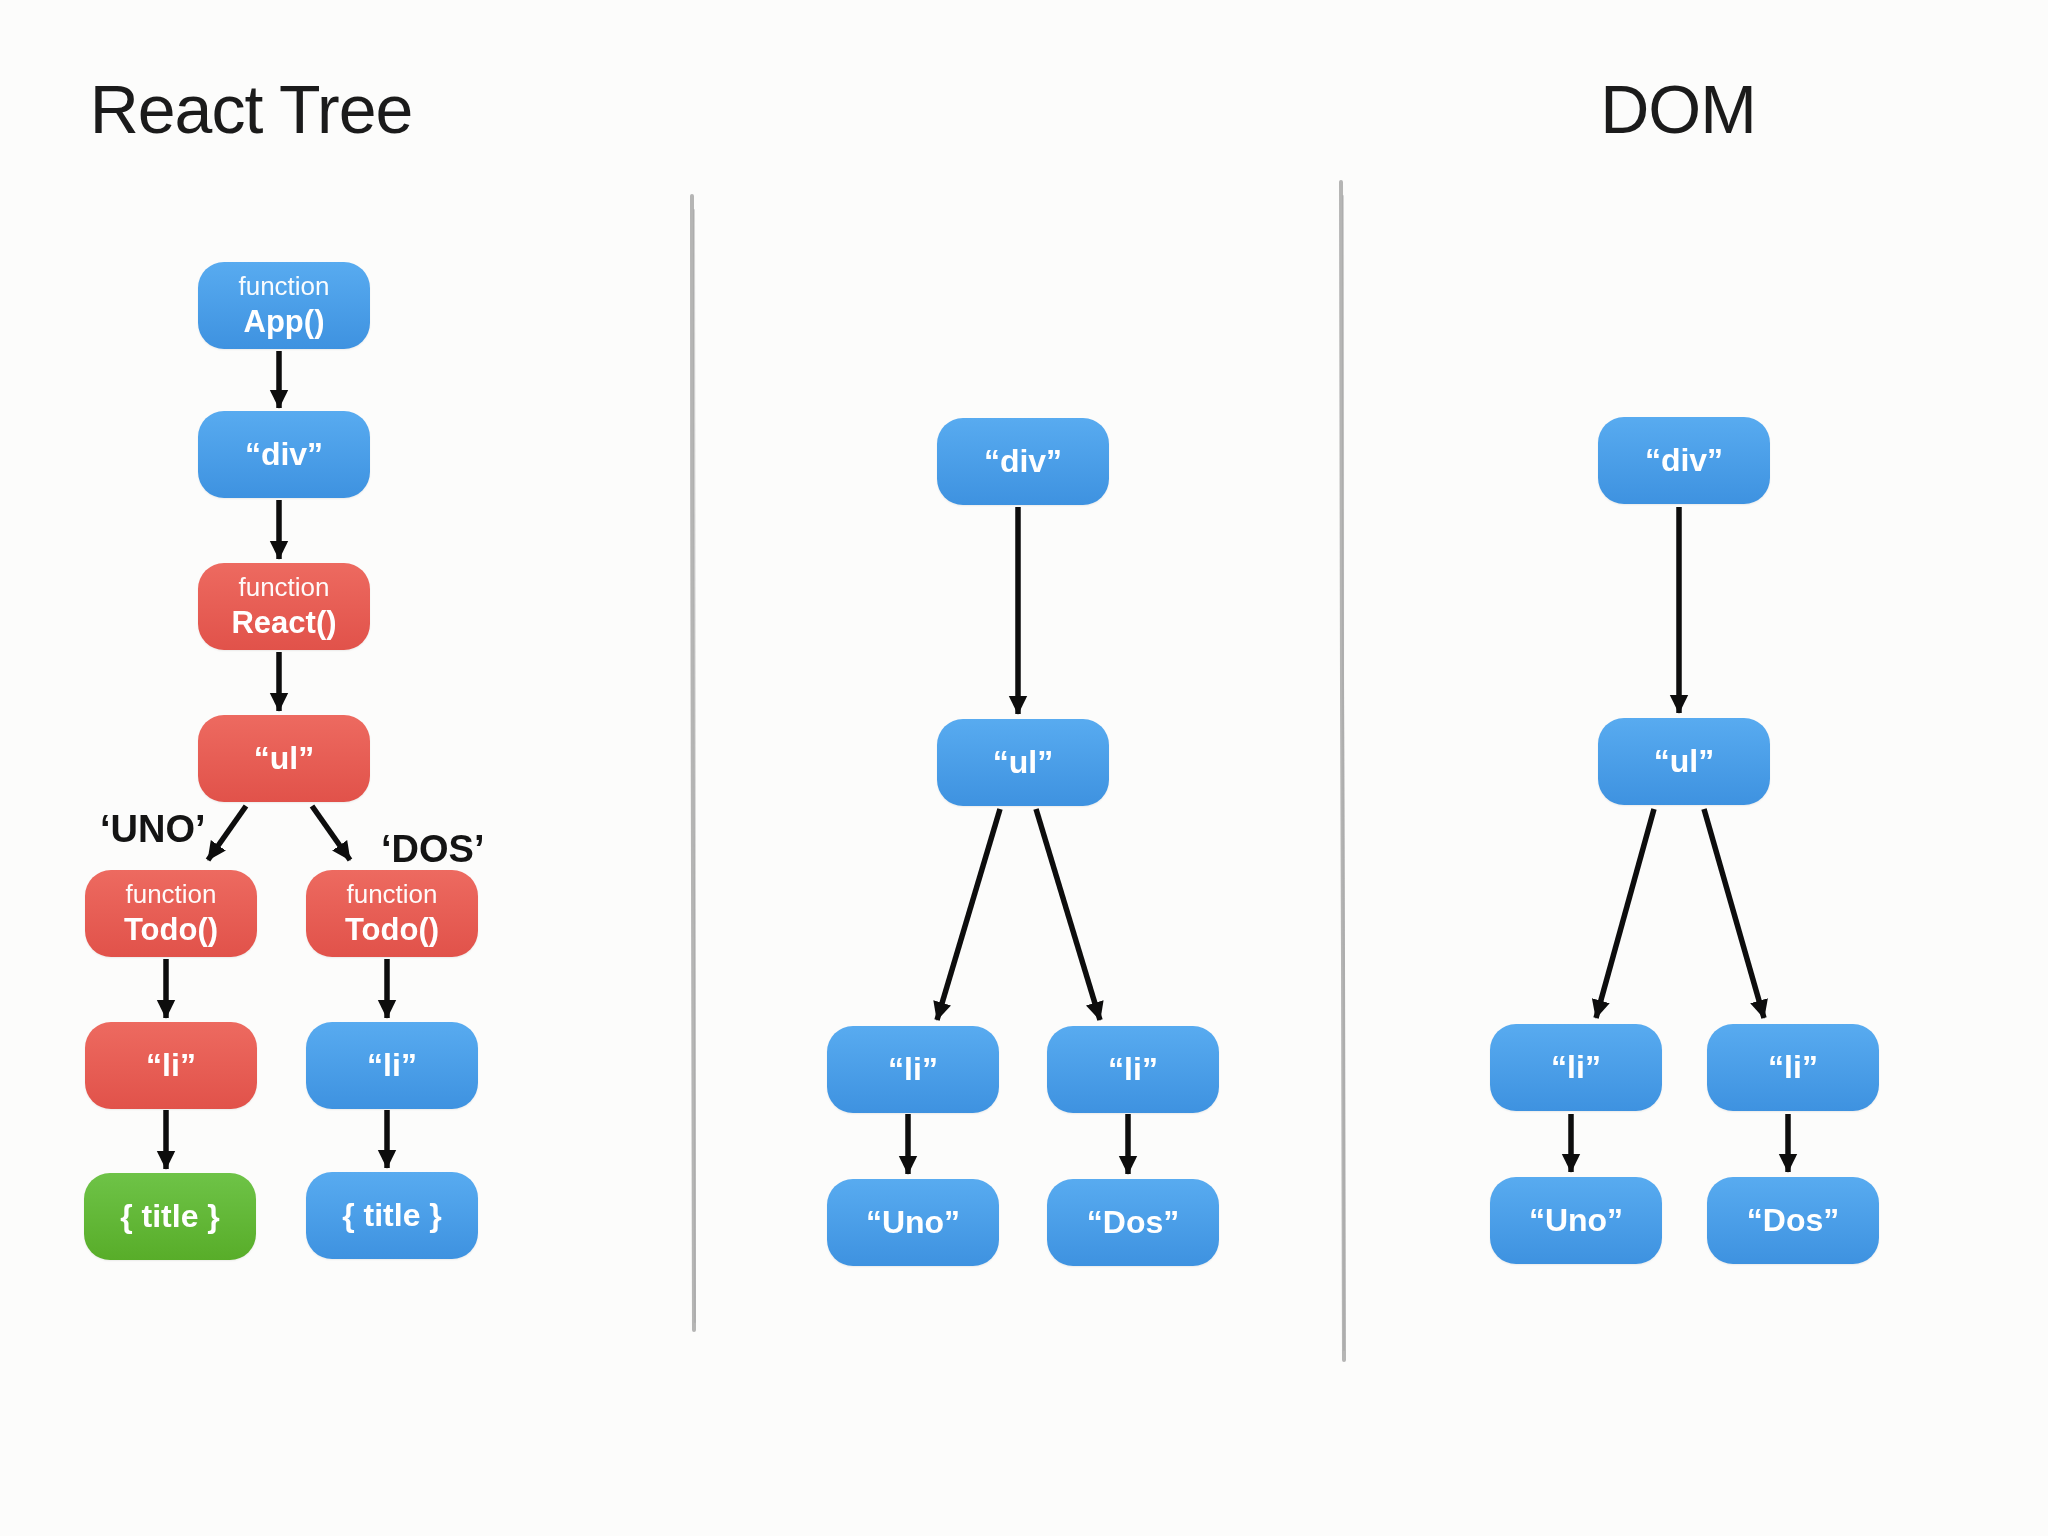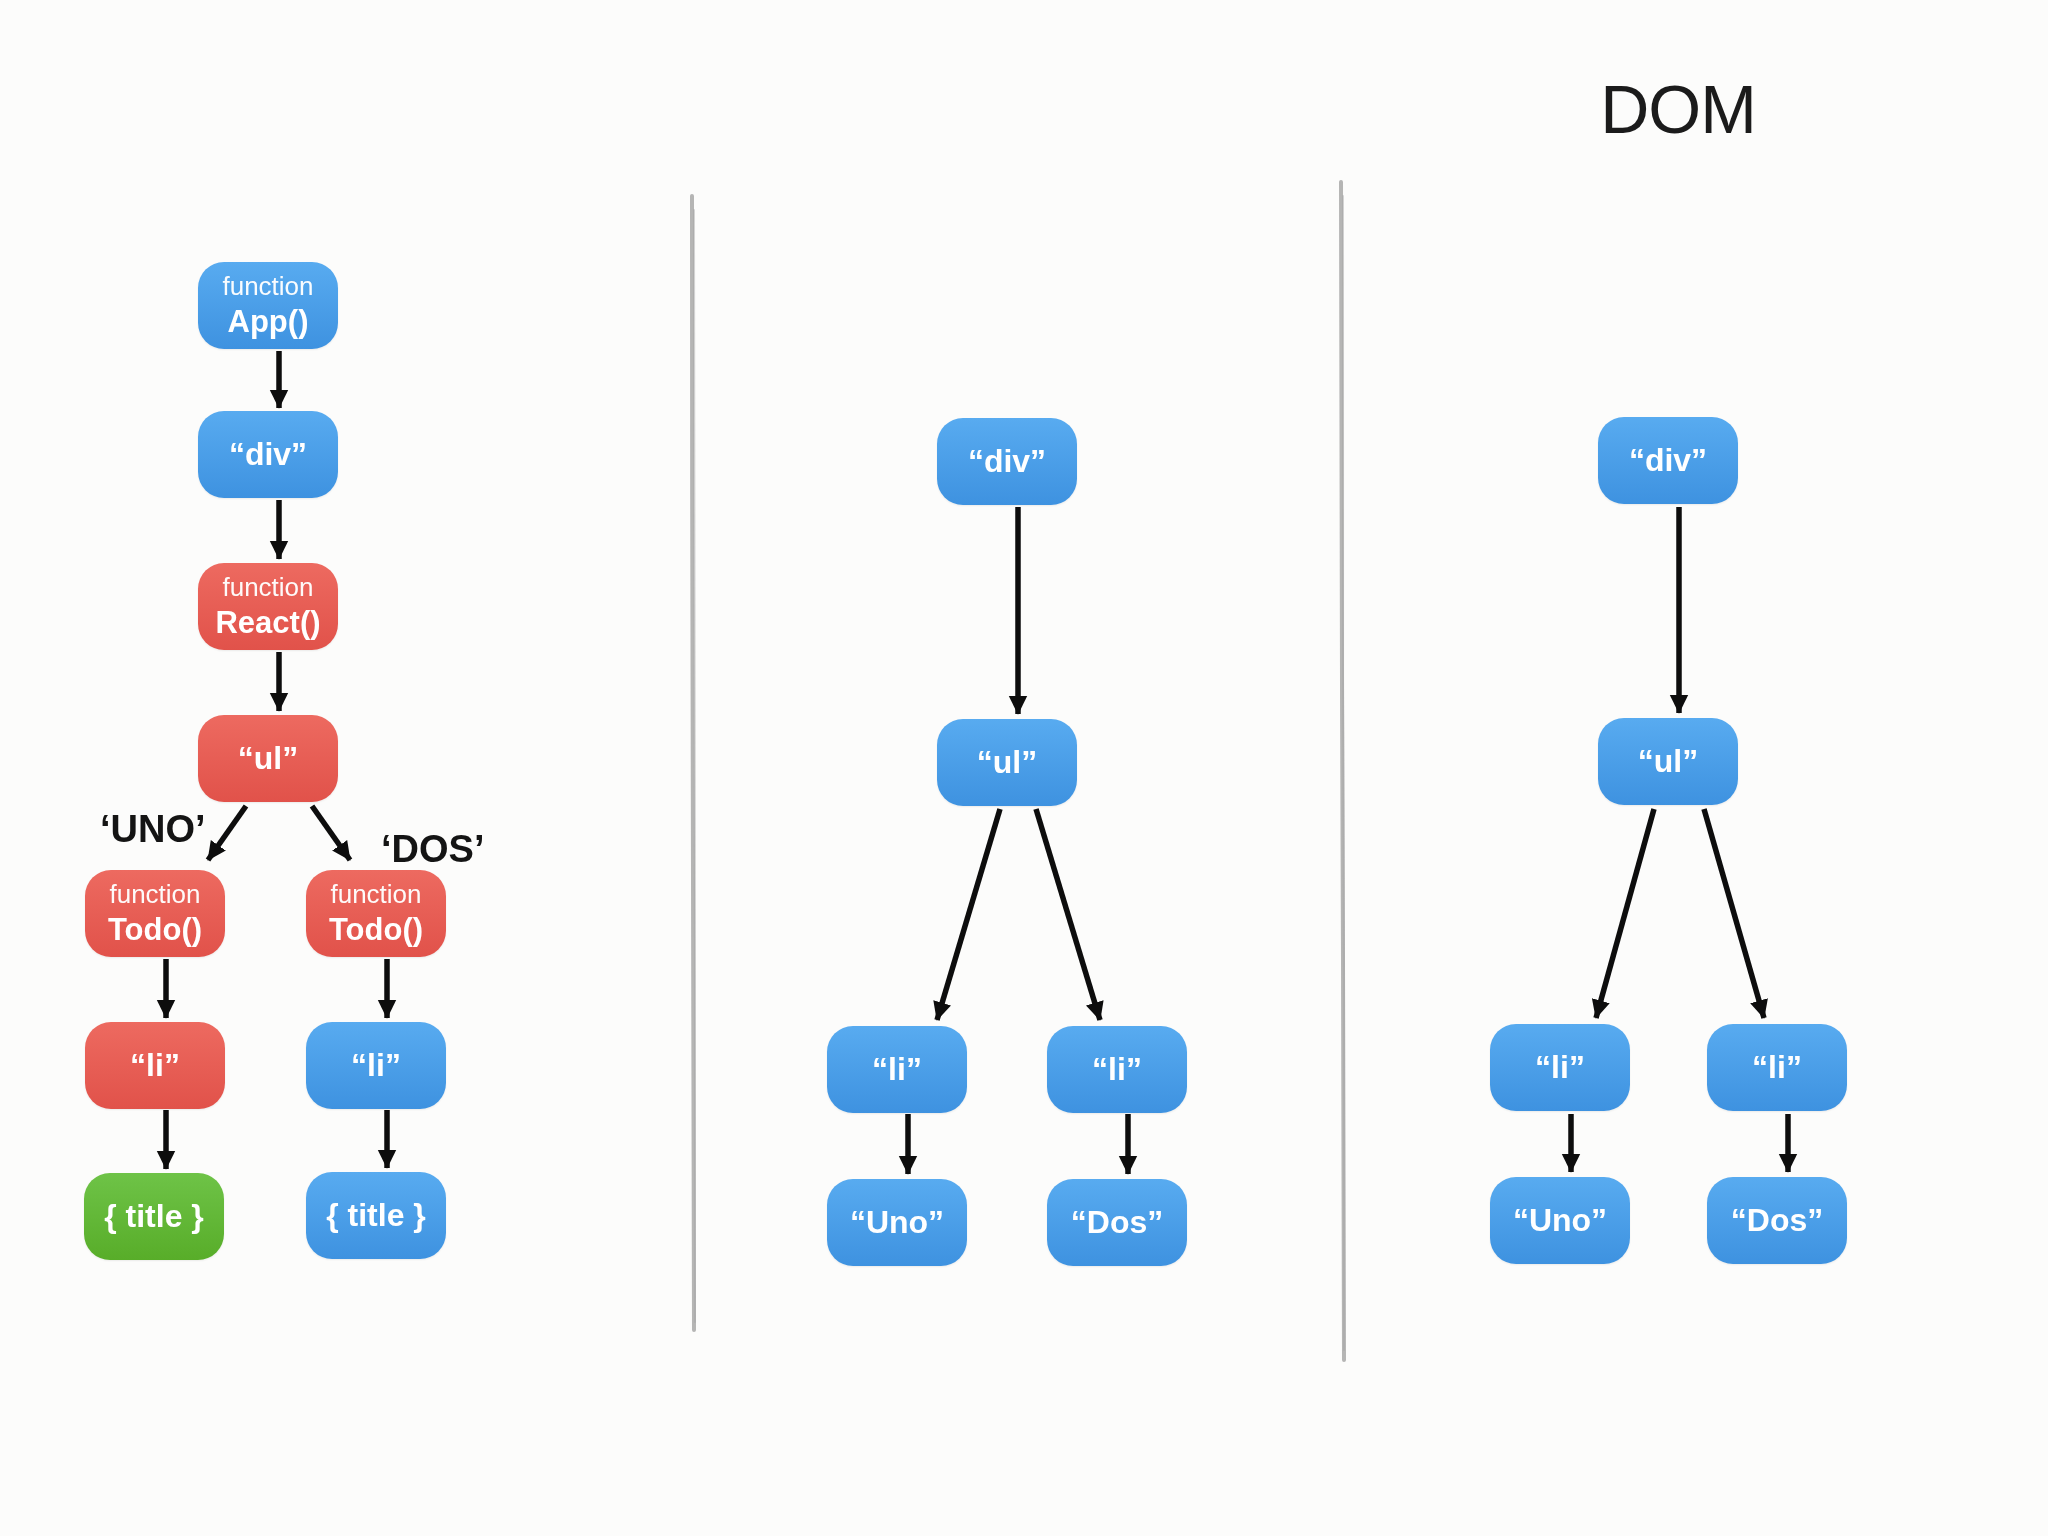--- a/index.html
+++ b/index.html
@@ -8,40 +8,41 @@
     background:#fcfcfb; overflow:hidden;
     font-family:"Liberation Sans","DejaVu Sans",sans-serif;
   }
   .col-title {
     position:absolute; top:72px; transform:translateX(-50%);
     font-size:68px; font-weight:300; letter-spacing:-1px;
     color:#1b1b1b; white-space:nowrap; line-height:1.1;
   }
   .edges { position:absolute; left:0; top:0; width:2048px; height:1536px; }
   .node {
-    position:absolute; width:140px; height:87px; border-radius:26px;
+    position:absolute; width:172px; height:87px; border-radius:26px;
     display:flex; flex-direction:column; align-items:center; justify-content:center;
     color:#ffffff; text-align:center; box-shadow:0 1px 2px rgba(0,0,0,0.07);
   }
   .node[data-color="blue"]  { background:linear-gradient(180deg,#58abf0 0%,#3e92e0 100%); }
   .node[data-color="red"]   { background:linear-gradient(180deg,#ed6a60 0%,#e1524a 100%); }
   .node[data-color="green"] { background:linear-gradient(180deg,#6ec347 0%,#58ad29 100%); }
   .fn { font-size:26px; font-weight:400; line-height:1.2; opacity:.97; }
   .nm { font-size:31px; font-weight:700; line-height:1.2; }
   .node.single .nm { font-size:32px; }
   .key-label {
     position:absolute; font-size:38px; font-weight:700; color:#141414;
     white-space:nowrap; line-height:1;margin-left:12px;
   }
 </style>
 </head>
 <body>
 
 <div class="canvas">
 
+  <div class="col-title" style="left:251px;">React Tree</div>
   <div class="col-title" style="left:1678px;">DOM</div>
 
   <svg class="edges" viewBox="0 0 2048 1536" xmlns="http://www.w3.org/2000/svg">
     <defs>
       <marker id="ah" viewBox="0 0 10 10" refX="8.6" refY="5" markerWidth="3.8" markerHeight="3.8" orient="auto" markerUnits="strokeWidth">
         <path d="M0,0.6 L9,5 L0,9.4 Z" fill="#0d0d0d"></path>
       </marker>
     </defs>
 
     <g stroke="#a3a3a3" fill="none" stroke-linecap="round">

